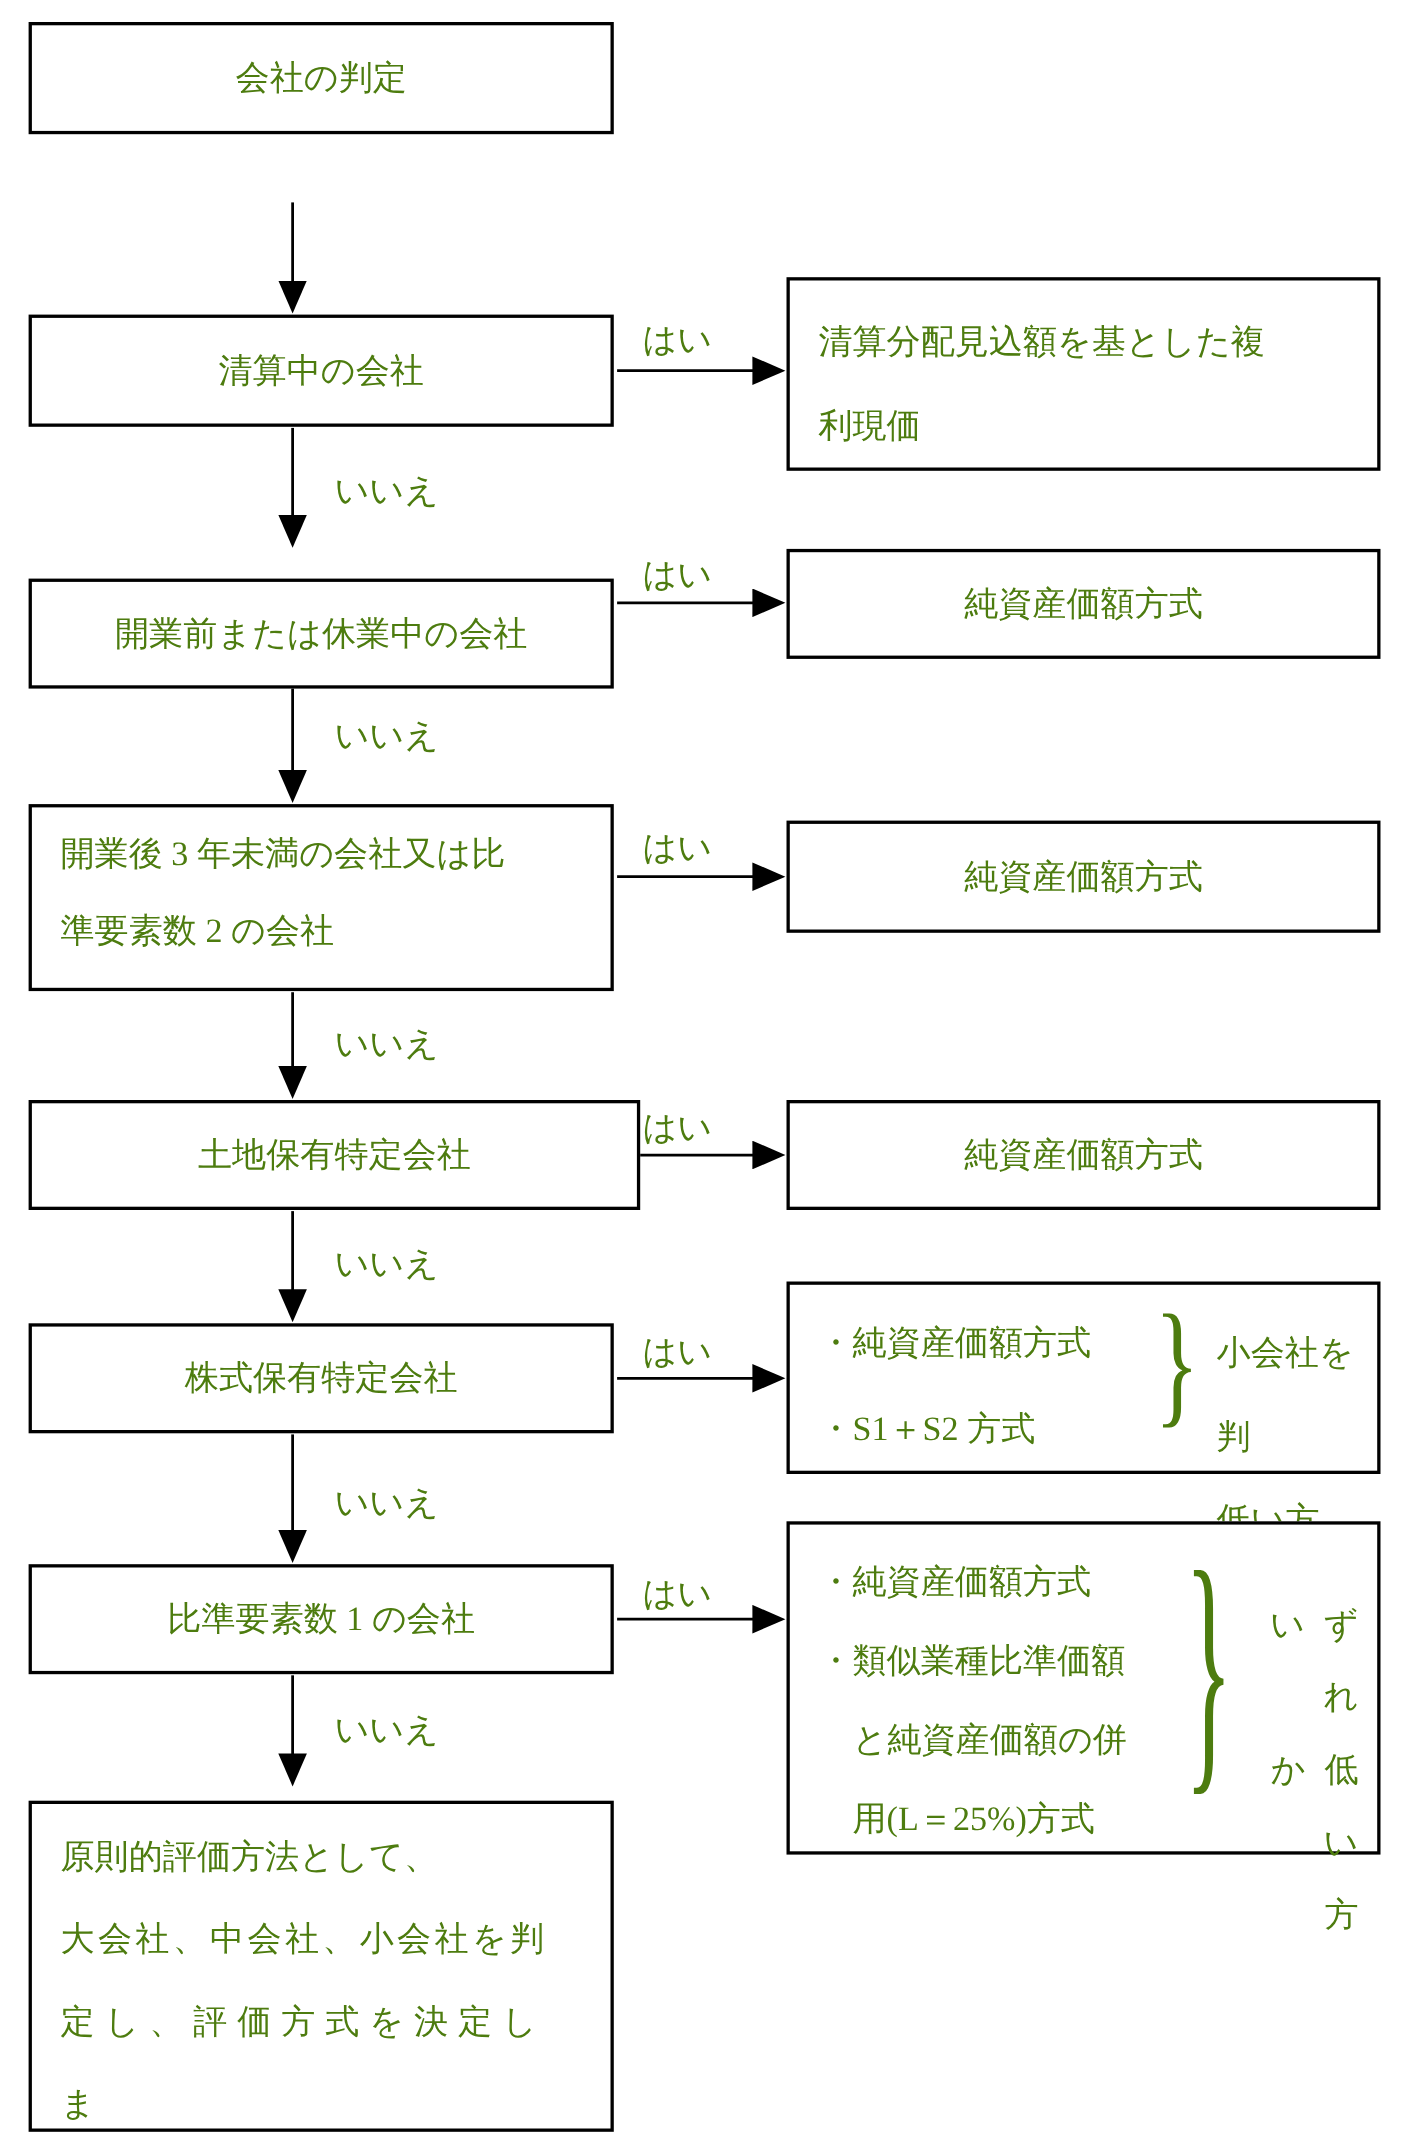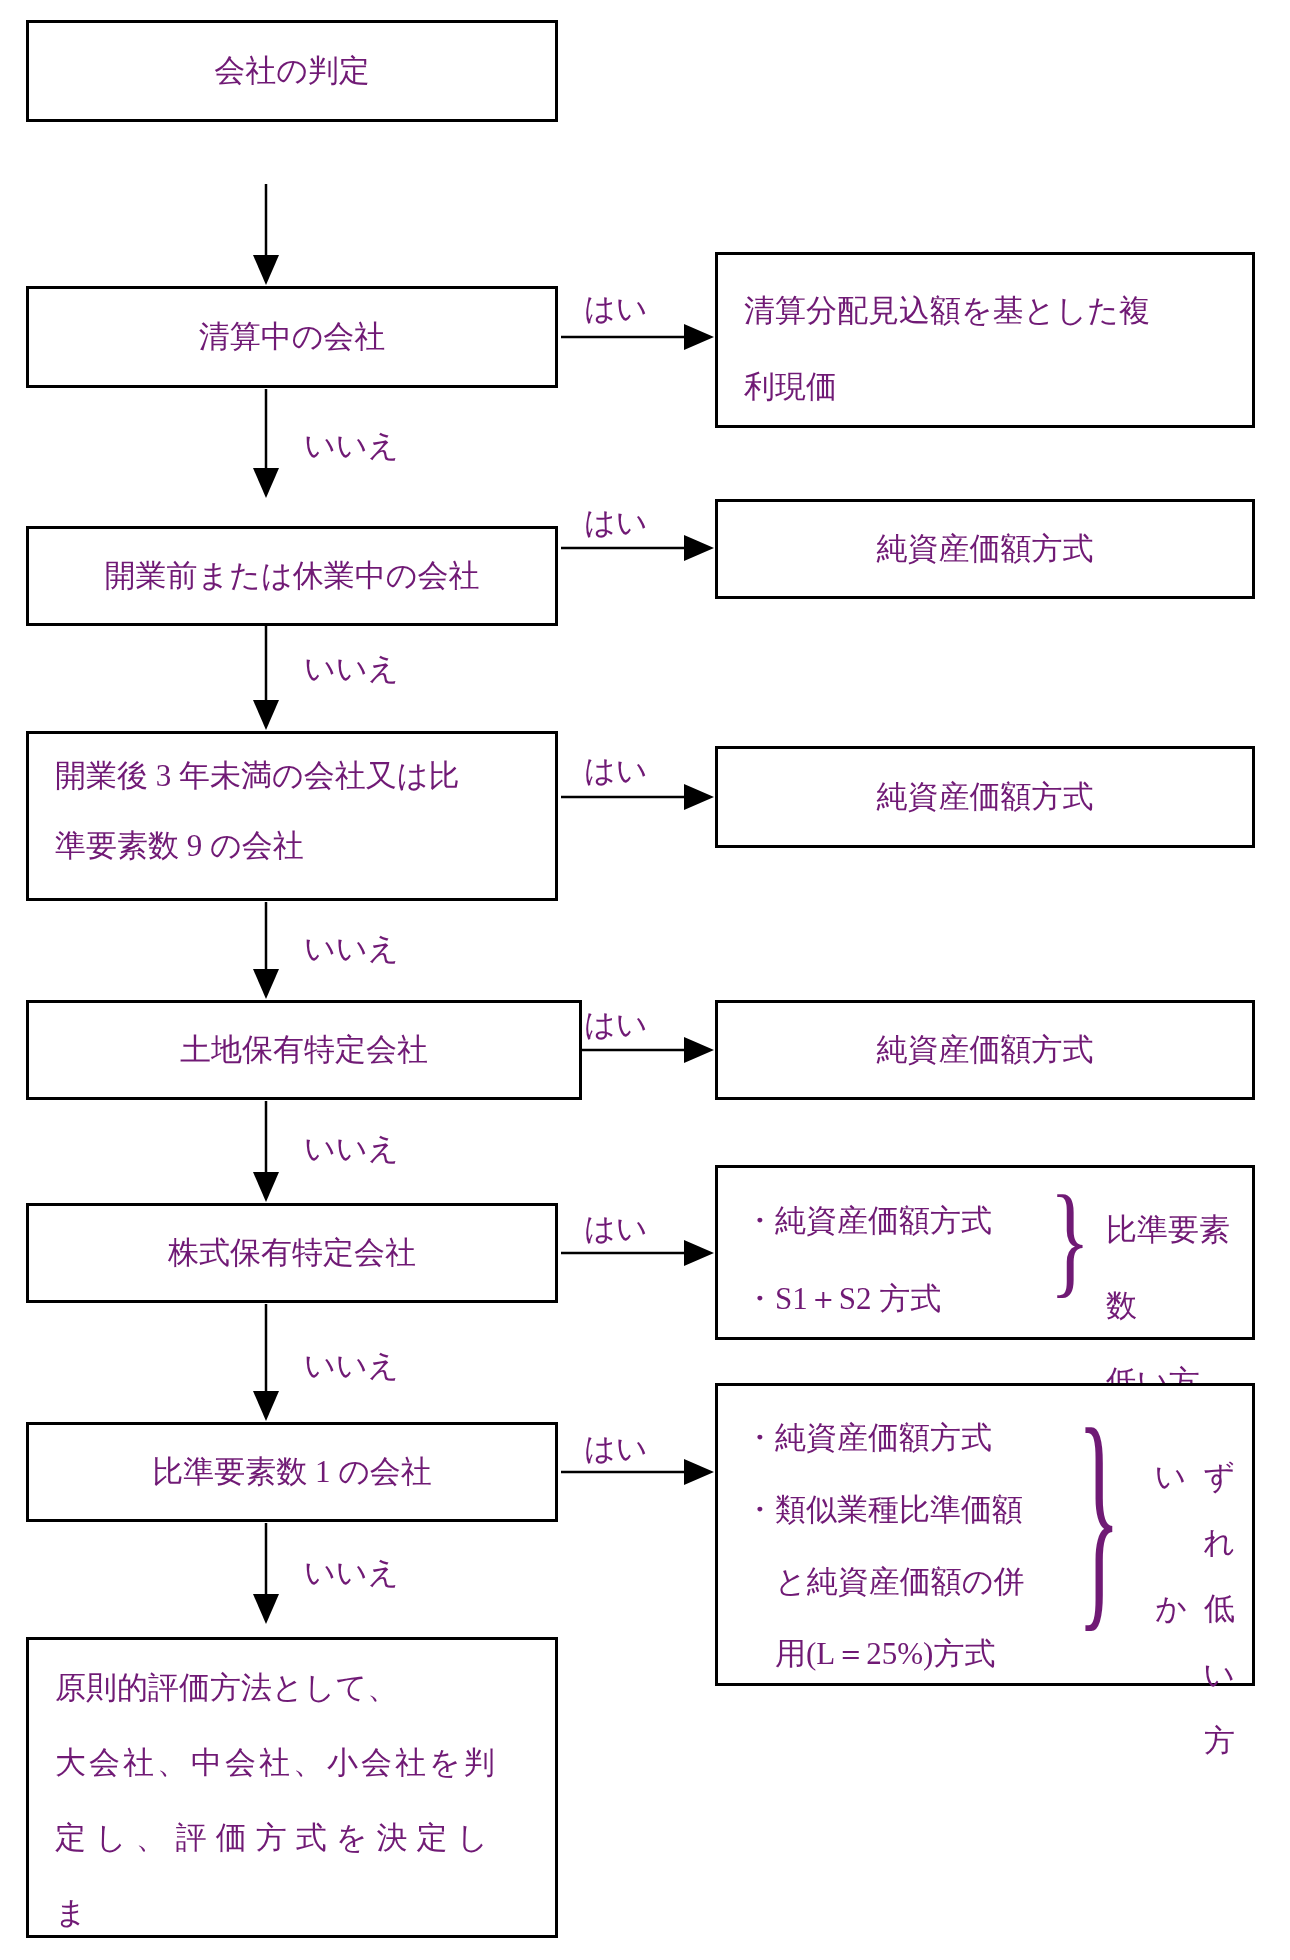--- a/index.html
+++ b/index.html
@@ -1,18 +1,18 @@
 <!DOCTYPE html>
 <html><head>
 <meta charset="utf-8">
 <style>
   html,body{margin:0;padding:0;background:#fff;}
   #canvas{
     position:relative;width:1290px;height:1960px;background:#ffffff;
-    font-family:"Liberation Serif","DejaVu Serif",serif;color:#701a75;
+    font-family:"Liberation Serif","DejaVu Serif",serif;color:#4d7c0f;
   }
   .overlay{position:absolute;left:0;top:0;z-index:1;}
   .overlay line{stroke:#000;stroke-width:2.5px;}
   .box{
     position:absolute;box-sizing:border-box;border:3px solid #000;background:#fff;
     font-size:31px;line-height:1.2;z-index:2;
   }
   .center{display:flex;align-items:center;justify-content:center;text-align:center;}
   .multiline{padding:16px 20px 0 26px;}
   .multiline .tline{line-height:70px;}
@@ -76,21 +76,21 @@
     <span>開業前または休業中の会社</span>
   </div>
   <span class="flabel" style="left:584px;top:502px;">はい</span>
   <div class="box center" style="left:715px;top:499px;width:540px;height:100px;">
     <span>純資産価額方式</span>
   </div>
   <span class="flabel" style="left:304px;top:648px;">いいえ</span>
 
   <div class="box multiline" style="left:26px;top:731px;width:532px;height:170px;padding-top:7px;">
     <div class="tline">開業後 3 年未満の会社又は比</div>
-    <div class="tline">準要素数 9 の会社</div>
+    <div class="tline">準要素数 2 の会社</div>
   </div>
   <span class="flabel" style="left:584px;top:750px;">はい</span>
   <div class="box center" style="left:715px;top:746px;width:540px;height:102px;">
     <span>純資産価額方式</span>
   </div>
   <span class="flabel" style="left:304px;top:928px;">いいえ</span>
 
   <div class="box center" style="left:26px;top:1000px;width:556px;height:100px;">
     <span>土地保有特定会社</span>
   </div>
@@ -102,21 +102,21 @@
 
   <div class="box center" style="left:26px;top:1203px;width:532px;height:100px;">
     <span>株式保有特定会社</span>
   </div>
   <span class="flabel" style="left:584px;top:1208px;">はい</span>
   <div class="box items" style="left:715px;top:1165px;width:540px;height:175px;">
     <div class="it">・純資産価額方式</div>
     <div class="it">・S1＋S2 方式</div>
     <span class="brace" style="left:328px;top:22px;transform:scaleY(1.25) scaleX(0.85);">}</span>
     <div class="note" style="left:388px;top:24px;line-height:76px;">
-      <div>比準要素数</div>
+      <div>小会社を判</div>
       <div>低い方</div>
     </div>
   </div>
   <span class="flabel" style="left:304px;top:1345px;">いいえ</span>
 
   <div class="box center" style="left:26px;top:1422px;width:532px;height:100px;">
     <span>比準要素数 1 の会社</span>
   </div>
   <span class="flabel" style="left:584px;top:1428px;">はい</span>
   <div class="box items" style="left:715px;top:1383px;width:540px;height:303px;padding-top:16px;">

